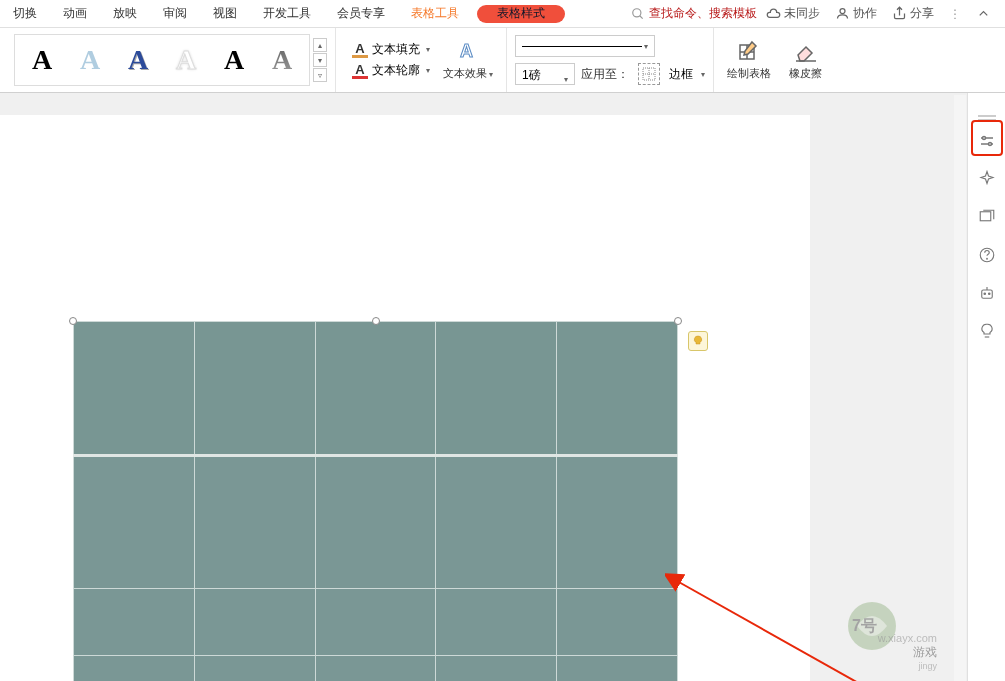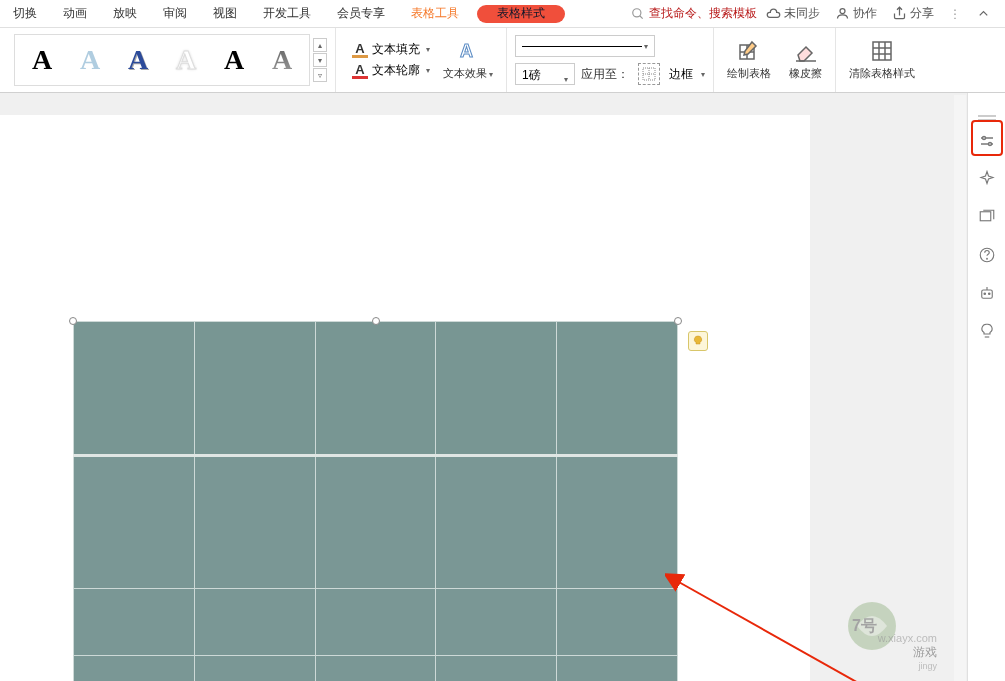--- a/index.html
+++ b/index.html
@@ -206,32 +206,20 @@
     </div>
     <div class="tool-btn">
       <svg class="icon-lg" viewBox="0 0 24 24" fill="none" stroke="#666" stroke-width="1.5">
           <path d="M4 16l8-8 6 6-8 8H6z" fill="#fdd"></path>
           <line x1="2" y1="22" x2="22" y2="22"></line>
         </svg>
       <span>橡皮擦</span>
     </div>
   </div>
 
-  <div class="tool-group">
-    <div class="tool-btn">
-      <svg class="icon-lg" viewBox="0 0 24 24" fill="none" stroke="#666" stroke-width="1.5">
-          <rect x="3" y="3" width="18" height="18"></rect>
-          <line x1="3" y1="9" x2="21" y2="9"></line>
-          <line x1="3" y1="15" x2="21" y2="15"></line>
-          <line x1="9" y1="3" x2="9" y2="21"></line>
-          <line x1="15" y1="3" x2="15" y2="21"></line>
-        </svg>
-      <span>清除表格样式</span>
-    </div>
-  </div>
 </div>
 
 <div class="workspace">
   <div class="canvas-container">
     <div class="slide">
       <div class="table-obj">
         <table>
           <tbody>
               <tr>
                 <td></td>

